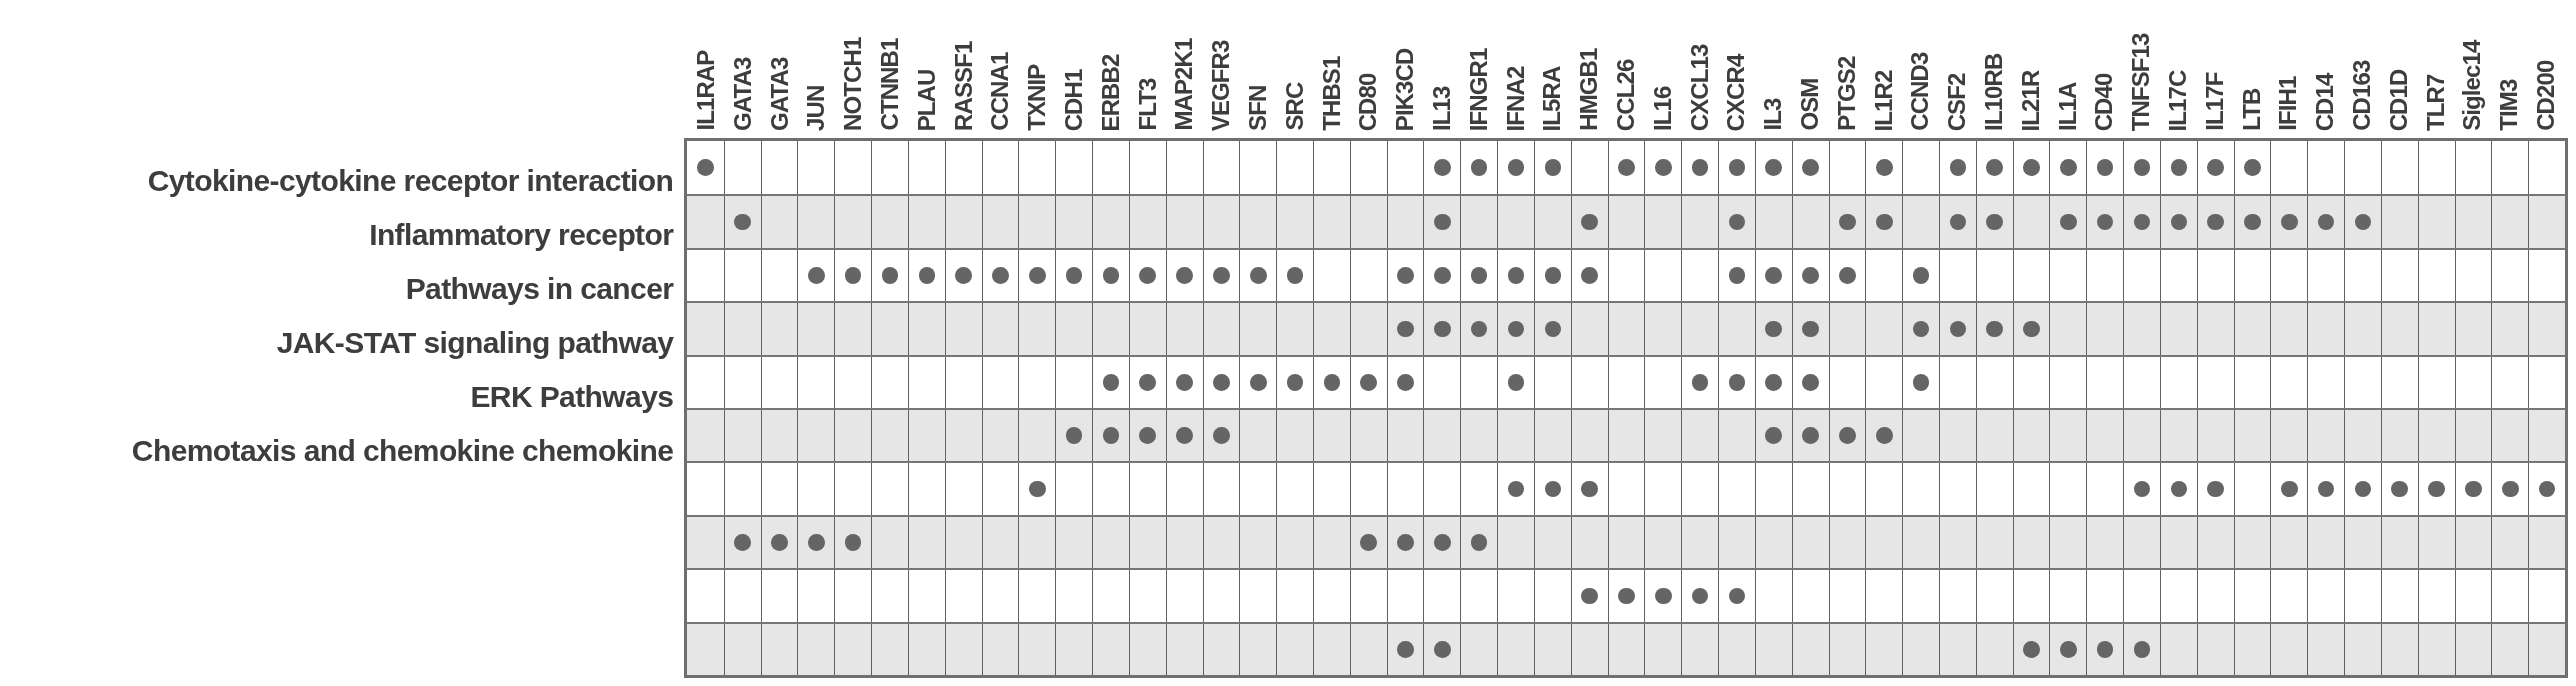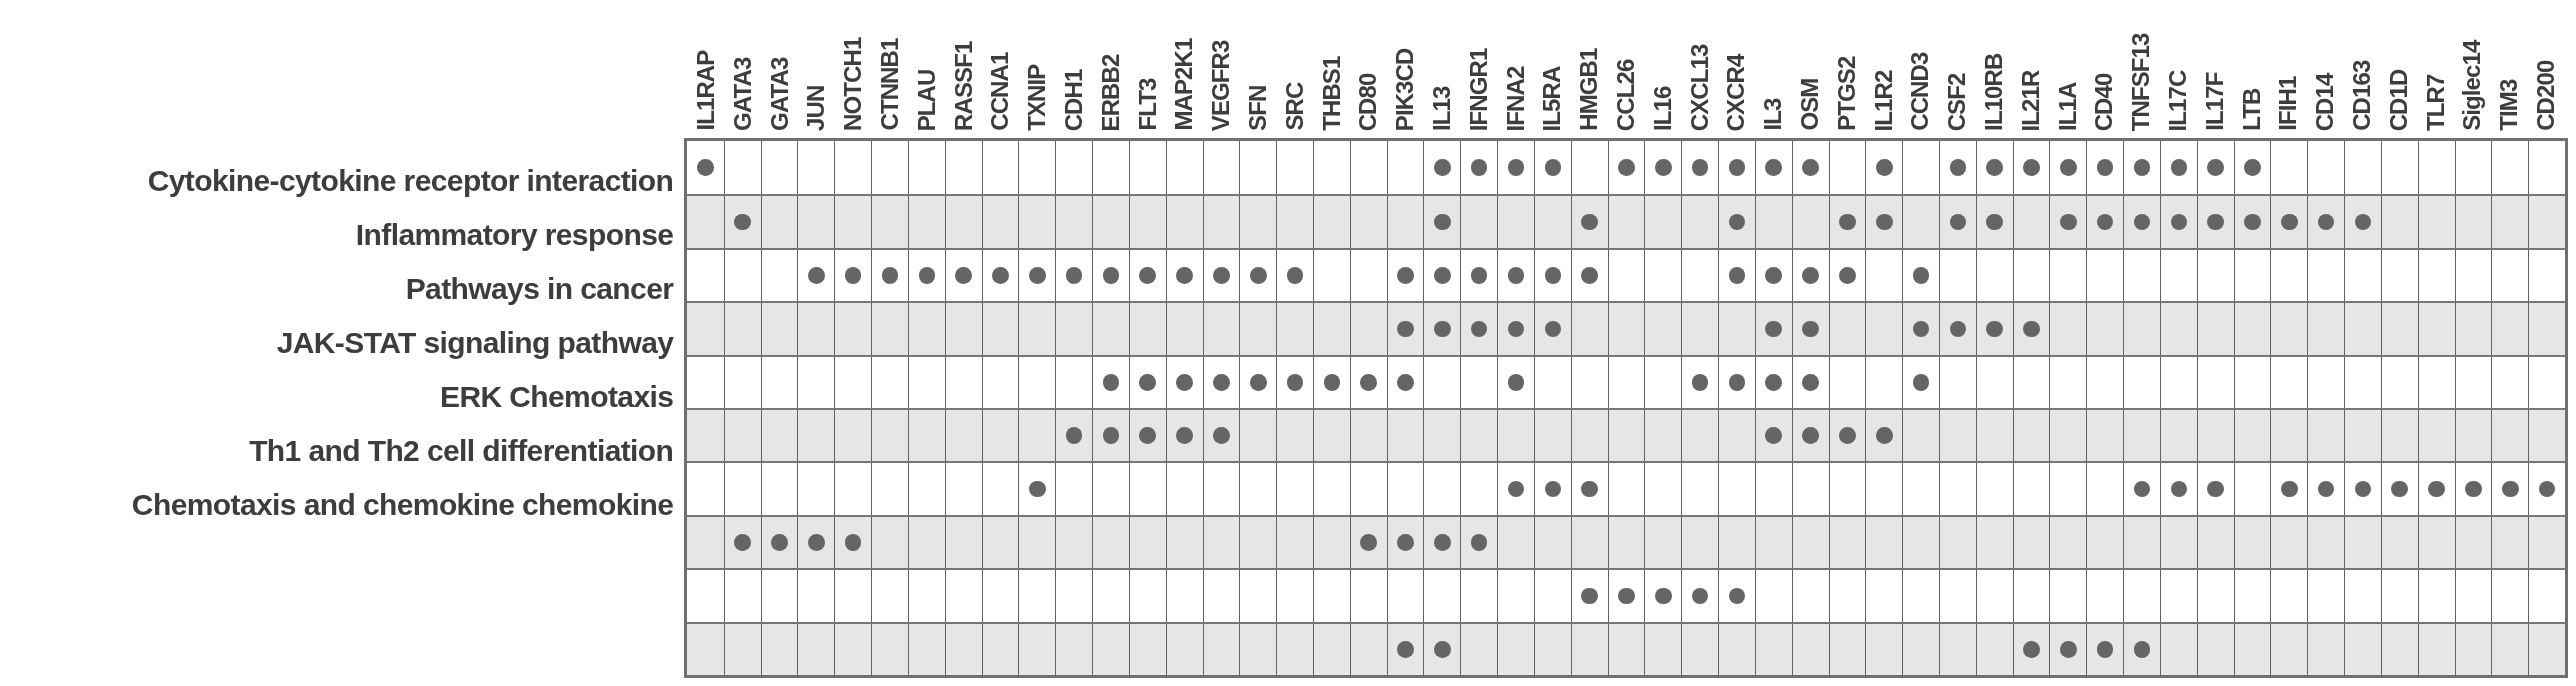--- a/index.html
+++ b/index.html
@@ -150,25 +150,24 @@
       <div class="col-label">CD14</div>
       <div class="col-label">CD163</div>
       <div class="col-label">CD1D</div>
       <div class="col-label">TLR7</div>
       <div class="col-label">Siglec14</div>
       <div class="col-label">TIM3</div>
       <div class="col-label">CD200</div>
     </div>
   <div id="row-labels">
       <div class="row-label">Cytokine-cytokine receptor interaction</div>
-      <div class="row-label">Inflammatory response</div>
+      <div class="row-label">Inflammatory receptor</div>
       <div class="row-label">Pathways in cancer</div>
       <div class="row-label">JAK-STAT signaling pathway</div>
-      <div class="row-label">ERK Chemotaxis</div>
-      <div class="row-label">Th1 and Th2 cell differentiation</div>
+      <div class="row-label">ERK Pathways</div>
       <div class="row-label">Chemotaxis and chemokine chemokine</div>
     </div>
   <div id="grid">
       <div class="grid-row">
         <div class="cell">
           <div class="dot" style="background: rgb(101, 101, 101);"></div>
         </div>
         <div class="cell"></div>
         <div class="cell"></div>
         <div class="cell"></div>

